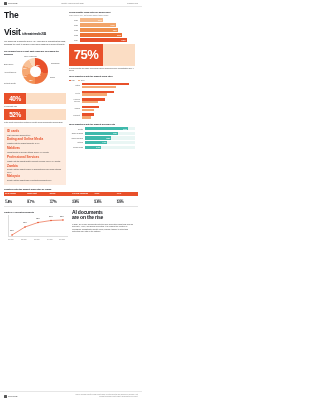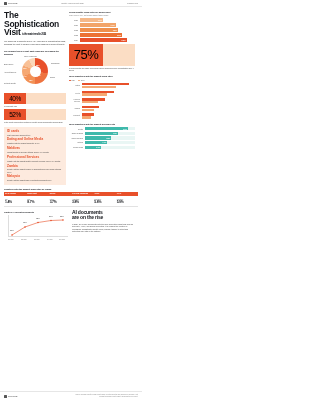--- a/index.html
+++ b/index.html
@@ -51,22 +51,22 @@
   .hbars { margin-top:2px; }
   .hbar-row { display:flex; align-items:center; gap:1.5px; margin-bottom:1.6px; }
   .hbar-lab { width:9px; font-size:1.7px; color:#666; text-align:right; flex:none; }
   .hbar-track { flex:1; height:3.4px; position:relative; }
   .hbar-fill { height:100%; display:flex; align-items:center; justify-content:flex-end; }
   .hbar-val { font-size:1.8px; font-weight:700; color:#fff; padding-right:1px; }
 
   
   .statwrap { background:#fbddc4; display:flex; align-items:stretch; margin-top:2px; }
   .statbox {
-    background:#e8502a; color:#000000; display:flex; align-items:center;
-    justify-content:center; font-weight:400; letter-spacing:-.5px;
+    background:#e8502a; color:#ffffff; display:flex; align-items:center;
+    justify-content:center; font-weight:700; letter-spacing:-.5px;
   }
   .stat-lg { width:34px; height:22px; font-size:13px; }
   .stat-md { width:22px; height:11px; font-size:6.5px; }
   .stat-note { font-size:1.8px; color:#444; margin-top:1px; line-height:1.3; }
 
   
   .donut-area { position:relative; height:34px; margin-top:2px; }
   .donut { position:absolute; left:18px; top:1px; width:26px; height:26px; border-radius:50%; }
   .donut::after {
     content:""; position:absolute; left:7.5px; top:7.5px;
@@ -142,21 +142,21 @@
     <div class="topbar-center">Identity Fraud Report 2025</div>
     <div class="topbar-right">sumsub.com</div>
   </div>
 
   <div class="cols">
 
     <div class="col-l">
 
       <h1 class="hero">
         <span>The</span><br>
-        <span>Sophistication</span><br>
+        <br>
         <span>Visit</span><span class="hero-sub">is the main trend in 2026</span>
       </h1>
 
       <div class="hero-body">We observed a dramatic 300% YoY increase in sophisticated fraud, signaling the shift to complex and more dangerous fraud attempts.</div>
 
       <div style="margin-top:4px">
         <div class="ctitle">The primary types of first-party fraud are increasing the damages</div>
         <div class="donut-area">
           <div class="donut" style="background:conic-gradient(#e8502a 0 100.8deg,#ee7340 100.8deg 180deg,#f29156 180deg 244.8deg,#f5a873 244.8deg 295.2deg,#f8c096 295.2deg 331.2deg,#fad8ba 331.2deg 360deg);"></div>
           <span class="slice-val" style="left:32px; top:7px;">28%</span>

